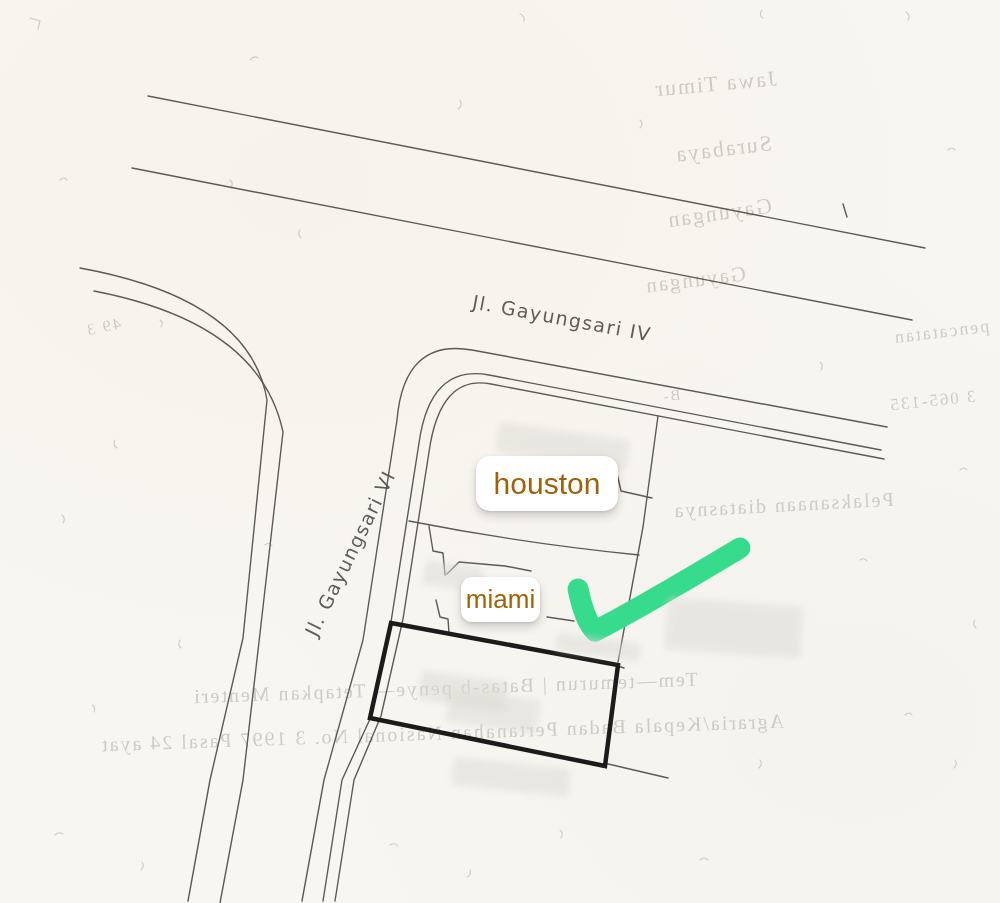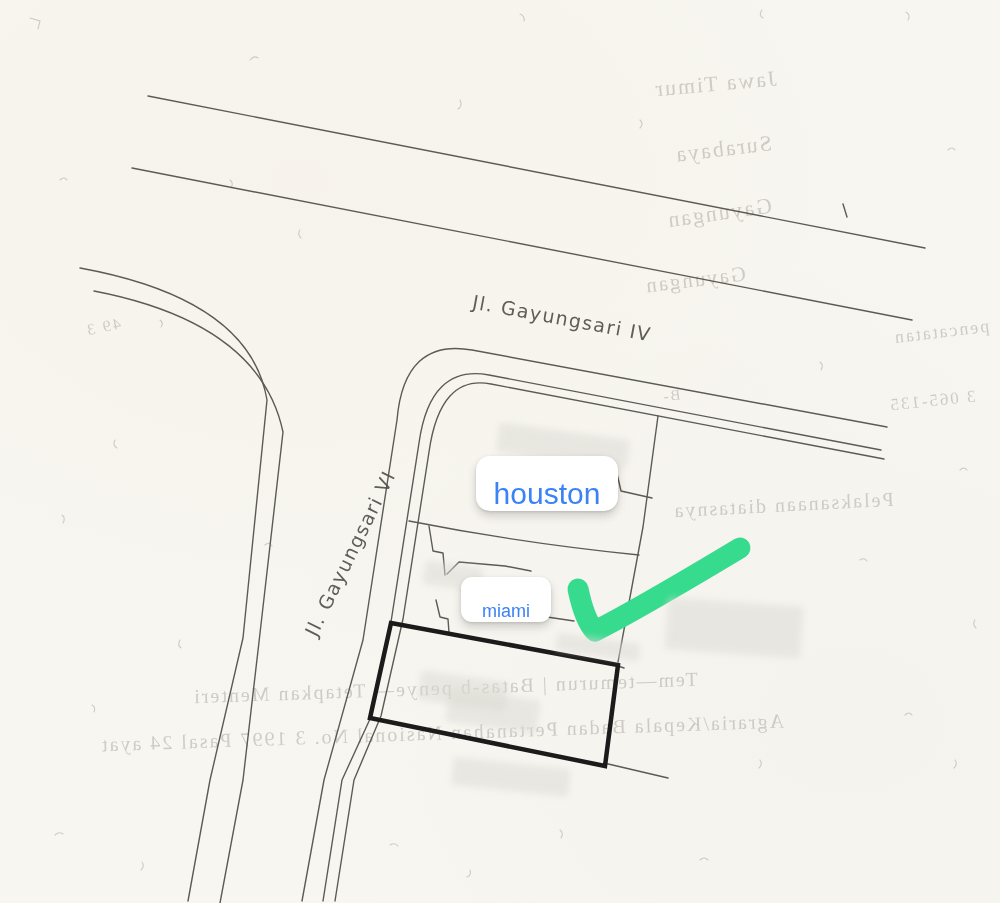--- a/index.html
+++ b/index.html
@@ -32,22 +32,22 @@
   .redaction{
     position:absolute;
     background:#dbdad3;
     opacity:.5;
     filter:blur(3px);
     border-radius:4px;
   }
   .chip{
     position:absolute;
     background:#ffffff;
-    display:flex;align-items:flex-end;justify-content:center;
-    color:#3b82f6;
+    display:flex;align-items:center;justify-content:center;
+    color:#a16207;
     box-shadow:0 5px 10px rgba(0,0,0,.16), 0 1px 3px rgba(0,0,0,.12);
     cursor:pointer;
   }
 </style>
 </head>
 <body>
 
 <div class="stage">
 
   <div id="bleed-layer">
@@ -140,18 +140,18 @@
 
   <div id="street-layer">
       <div class="street-label" style="left: 562px; top: 318px; font-size: 19px; letter-spacing: 1.5px; transform: translate(-50%, -50%) rotate(10.5deg);">Jl. Gayungsari IV</div>
       <div class="street-label" style="left: 350px; top: 553px; font-size: 19px; letter-spacing: 1.5px; transform: translate(-50%, -50%) rotate(-64deg);">Jl. Gayungsari VI</div>
     </div>
 
   <div id="marker-layer">
       <div class="chip" style="left: 476px; top: 456px; width: 142px; height: 55px; border-radius: 14px; font-size: 30px;">
         <span>houston</span>
       </div>
-      <div class="chip" style="left: 461px; top: 577px; width: 90px; height: 45px; border-radius: 11px; font-size: 18px;">
+      <div class="chip" style="left: 461px; top: 577px; width: 79px; height: 45px; border-radius: 11px; font-size: 26px;">
         <span>miami</span>
       </div>
     </div>
 
 </div>
 
 </body></html>

